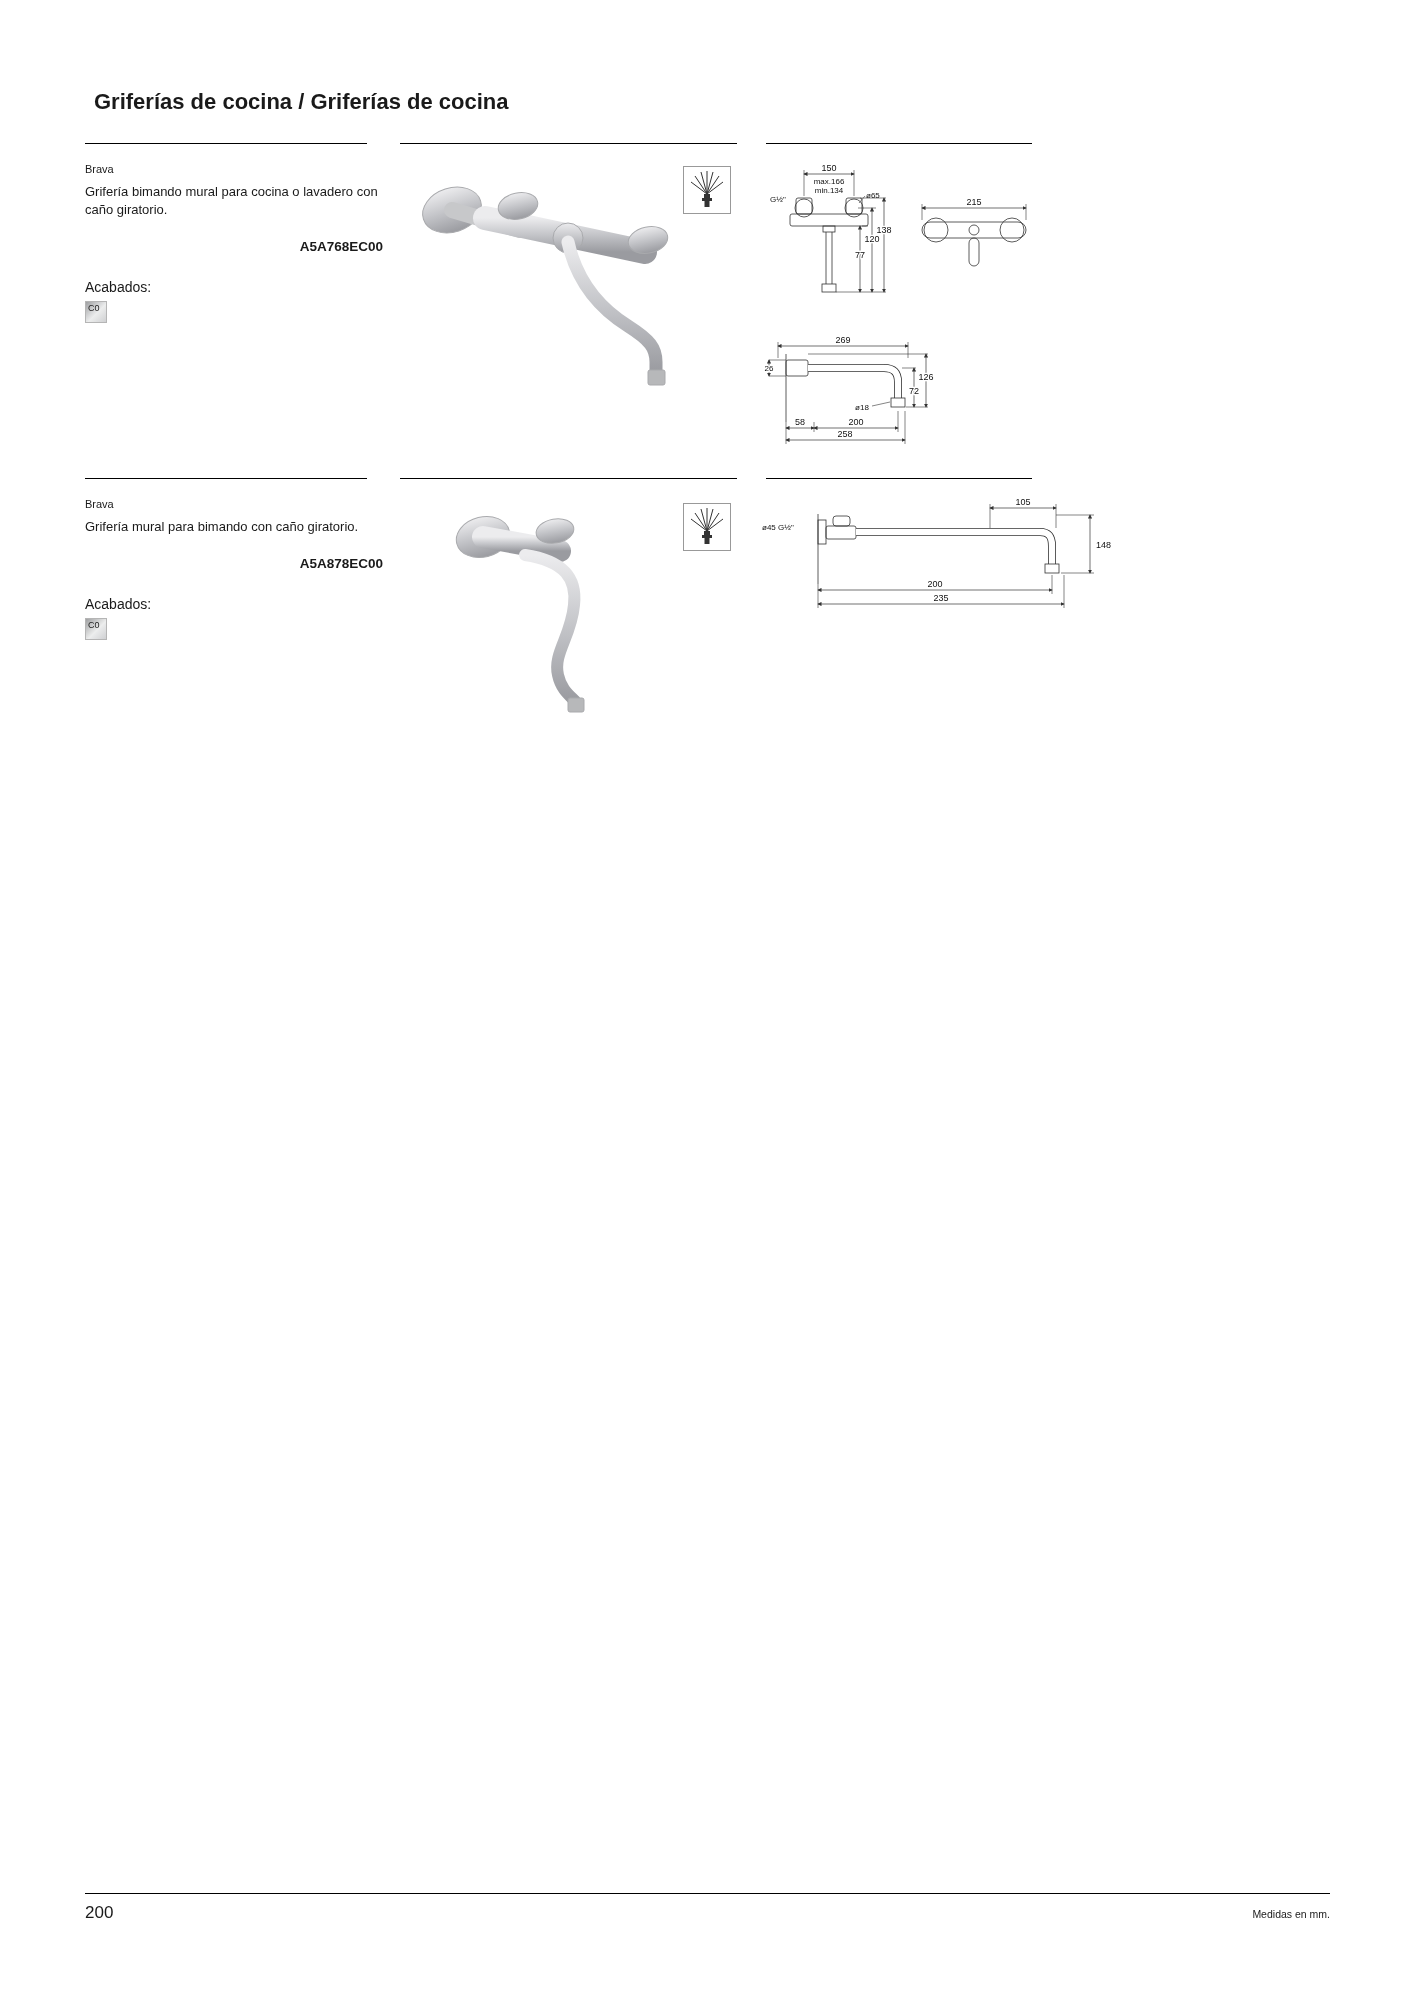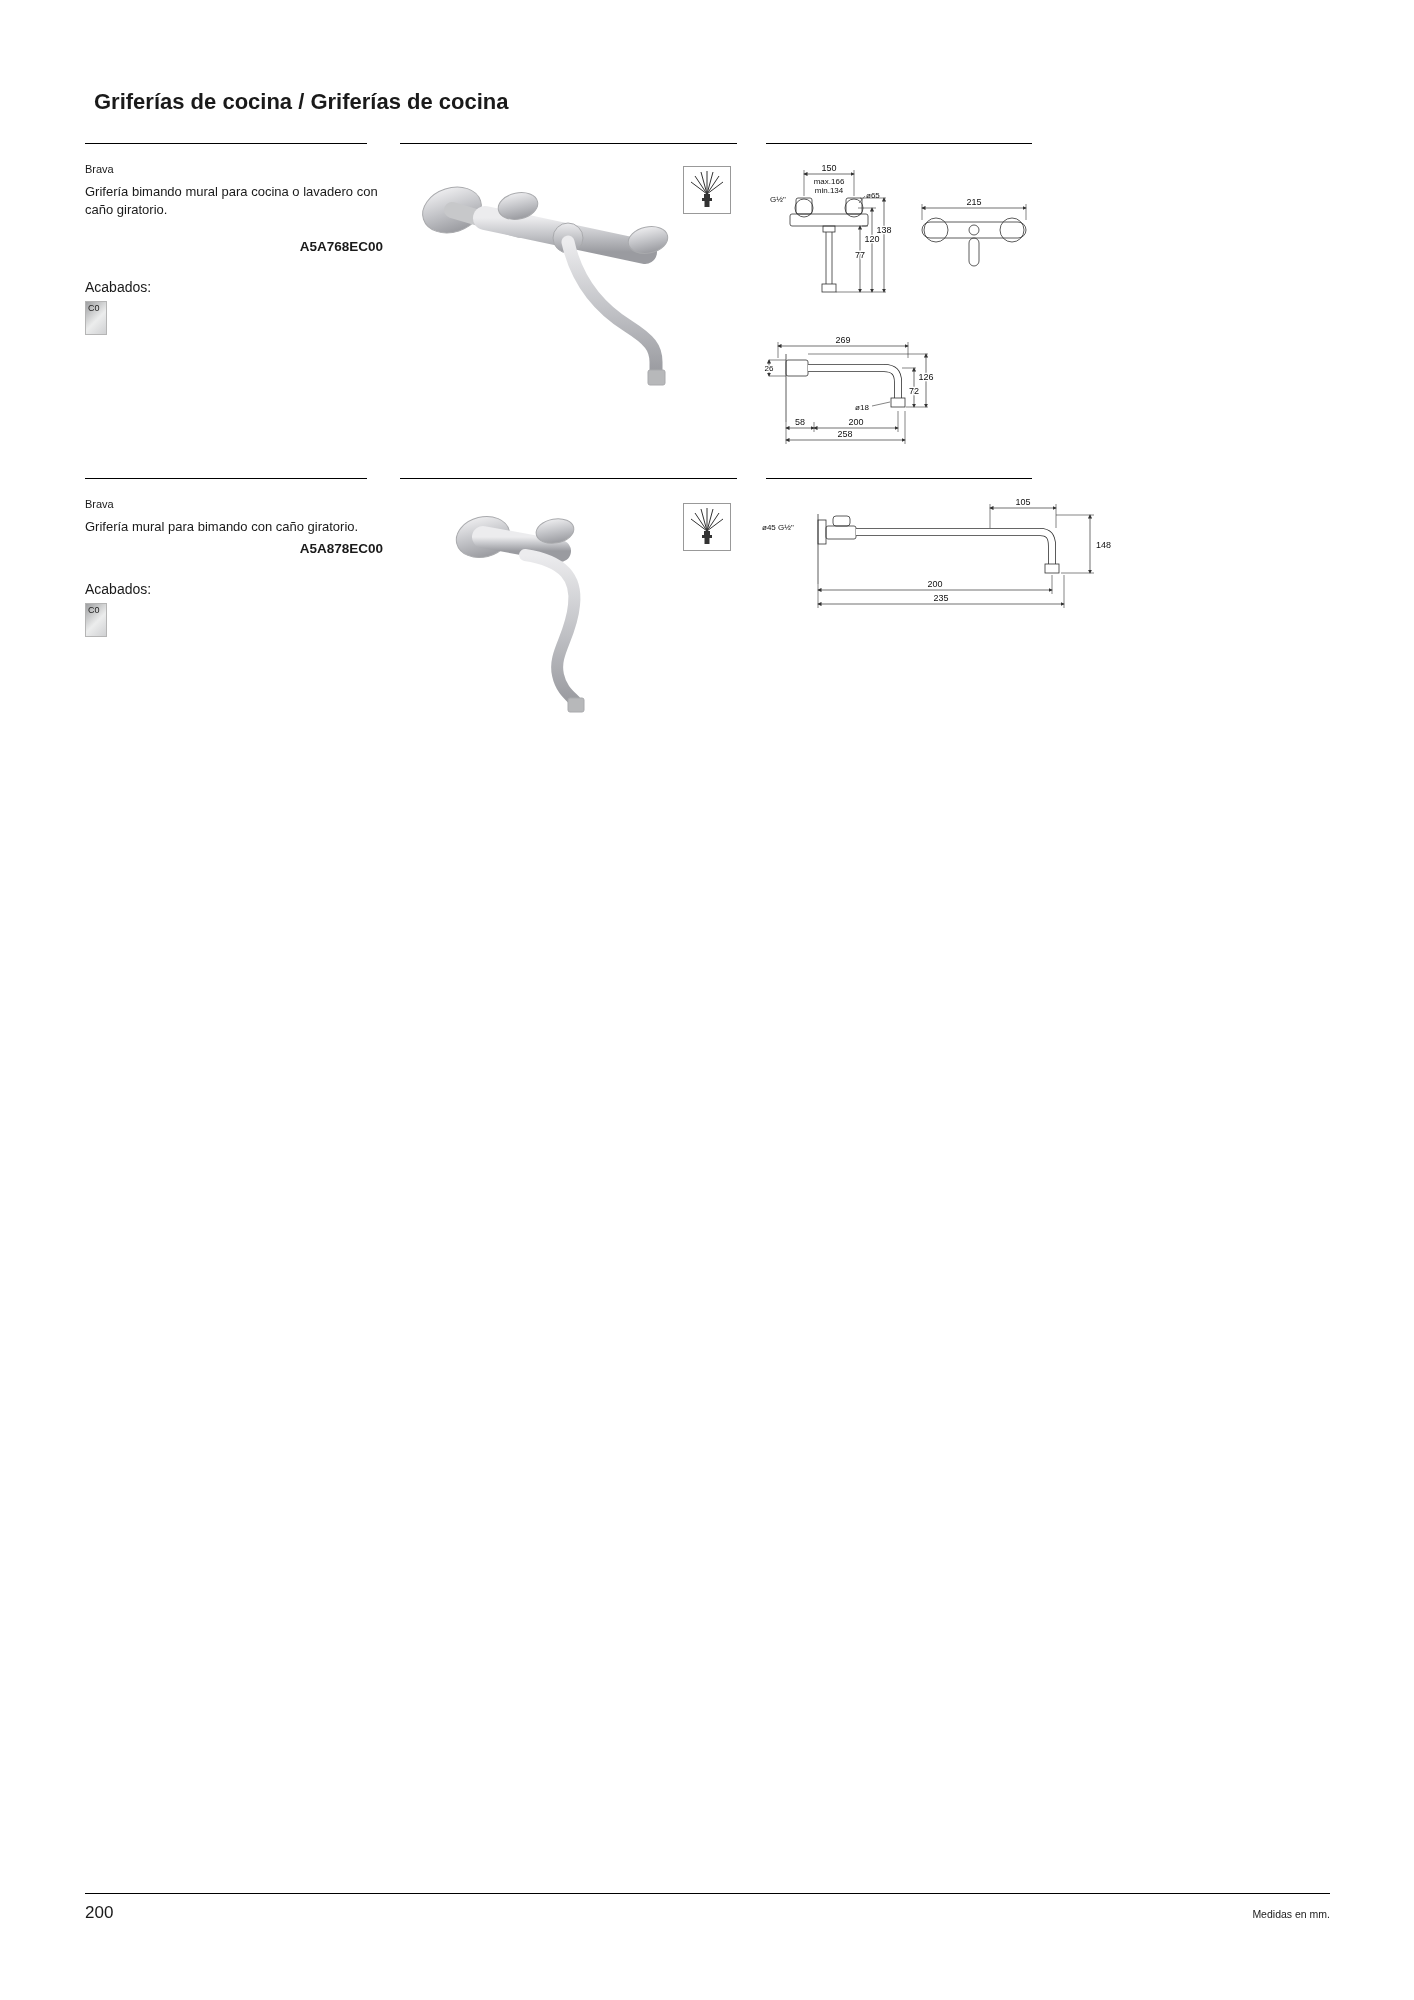--- a/index.html
+++ b/index.html
@@ -8,21 +8,21 @@
     font-family:"Liberation Sans",sans-serif;color:#1a1a1a;
   }
   .abs{position:absolute;}
   .rule{position:absolute;height:1px;background:#000;}
   .title{position:absolute;left:85px;top:80px;font-size:22px;font-weight:bold;margin:9px;}
   .pname{font-size:11px;font-weight:normal;}
   .pdesc{font-size:13px;line-height:1.4;}
   .pcode{font-size:13.5px;font-weight:bold;text-align:right;}
   .placab{font-size:14px;}
   .swatch{
-    width:22px;height:34px;box-sizing:border-box;border:1px solid #b5b5b5;
+    width:22px;height:22px;box-sizing:border-box;border:1px solid #b5b5b5;
     background:linear-gradient(135deg,#9fa0a2 0%,#eceded 55%,#cfd0d2 100%);
     font-size:9px;color:#222;padding:1px 0 0 2px;
   }
   .footer-num{position:absolute;left:85px;top:1903px;font-size:17px;}
   .footer-note{position:absolute;left:1090px;top:1908px;width:240px;text-align:right;font-size:10.5px;}
   svg text{font-family:"Liberation Sans",sans-serif;}
   .dimtext{font-size:9px;fill:#111;paint-order:stroke fill;stroke:#fff;stroke-width:2.5px;}
   .sm{font-size:8px;}
   .d{stroke:#333;stroke-width:0.8;fill:none;}
   .ext{stroke:#333;stroke-width:0.6;}
@@ -172,21 +172,21 @@
   <line class="dim" x1="52" y1="92" x2="136" y2="92" marker-start="url(#arr)" marker-end="url(#arr)"></line>
   <line class="dim" x1="24" y1="104" x2="143" y2="104" marker-start="url(#arr)" marker-end="url(#arr)"></line>
   <text class="dimtext" x="38" y="89" text-anchor="middle">58</text>
   <text class="dimtext" x="94" y="89" text-anchor="middle">200</text>
   <text class="dimtext" x="83" y="101" text-anchor="middle">258</text>
 </svg>
 
 <div class="abs" style="left:85px;top:498px;width:298px">
   <div class="pname">Brava</div>
   <div class="pdesc" style="margin-top:8px">Grifería mural para bimando con caño giratorio.</div>
-  <div class="pcode" style="margin-top:5px">A5A878EC00</div>
+  <div class="pcode" style="margin-top:20px">A5A878EC00</div>
   <div class="placab" style="margin-top:25px">Acabados:</div>
   <div class="swatch" style="margin-top:6px">C0</div>
 </div>
 
 <svg class="abs" style="left:425px;top:495px" width="300" height="225" viewBox="0 0 300 225">
   <g stroke="#a9aaad" stroke-width="1">
     <ellipse cx="58" cy="42" rx="27" ry="20" fill="url(#chrome)" transform="rotate(-14 58 42)"></ellipse>
     <path d="M58,42 L135,56" stroke="url(#chrome)" stroke-width="22" fill="none" stroke-linecap="round"></path>
     <ellipse cx="130" cy="36" rx="19" ry="12" fill="url(#chrome)" transform="rotate(-10 130 36)"></ellipse>
     <path d="M100,60 C140,66 152,84 149,110 C146,142 128,158 133,180 C136,194 144,200 150,206" stroke="url(#chrome)" stroke-width="12" fill="none" stroke-linecap="round"></path>

